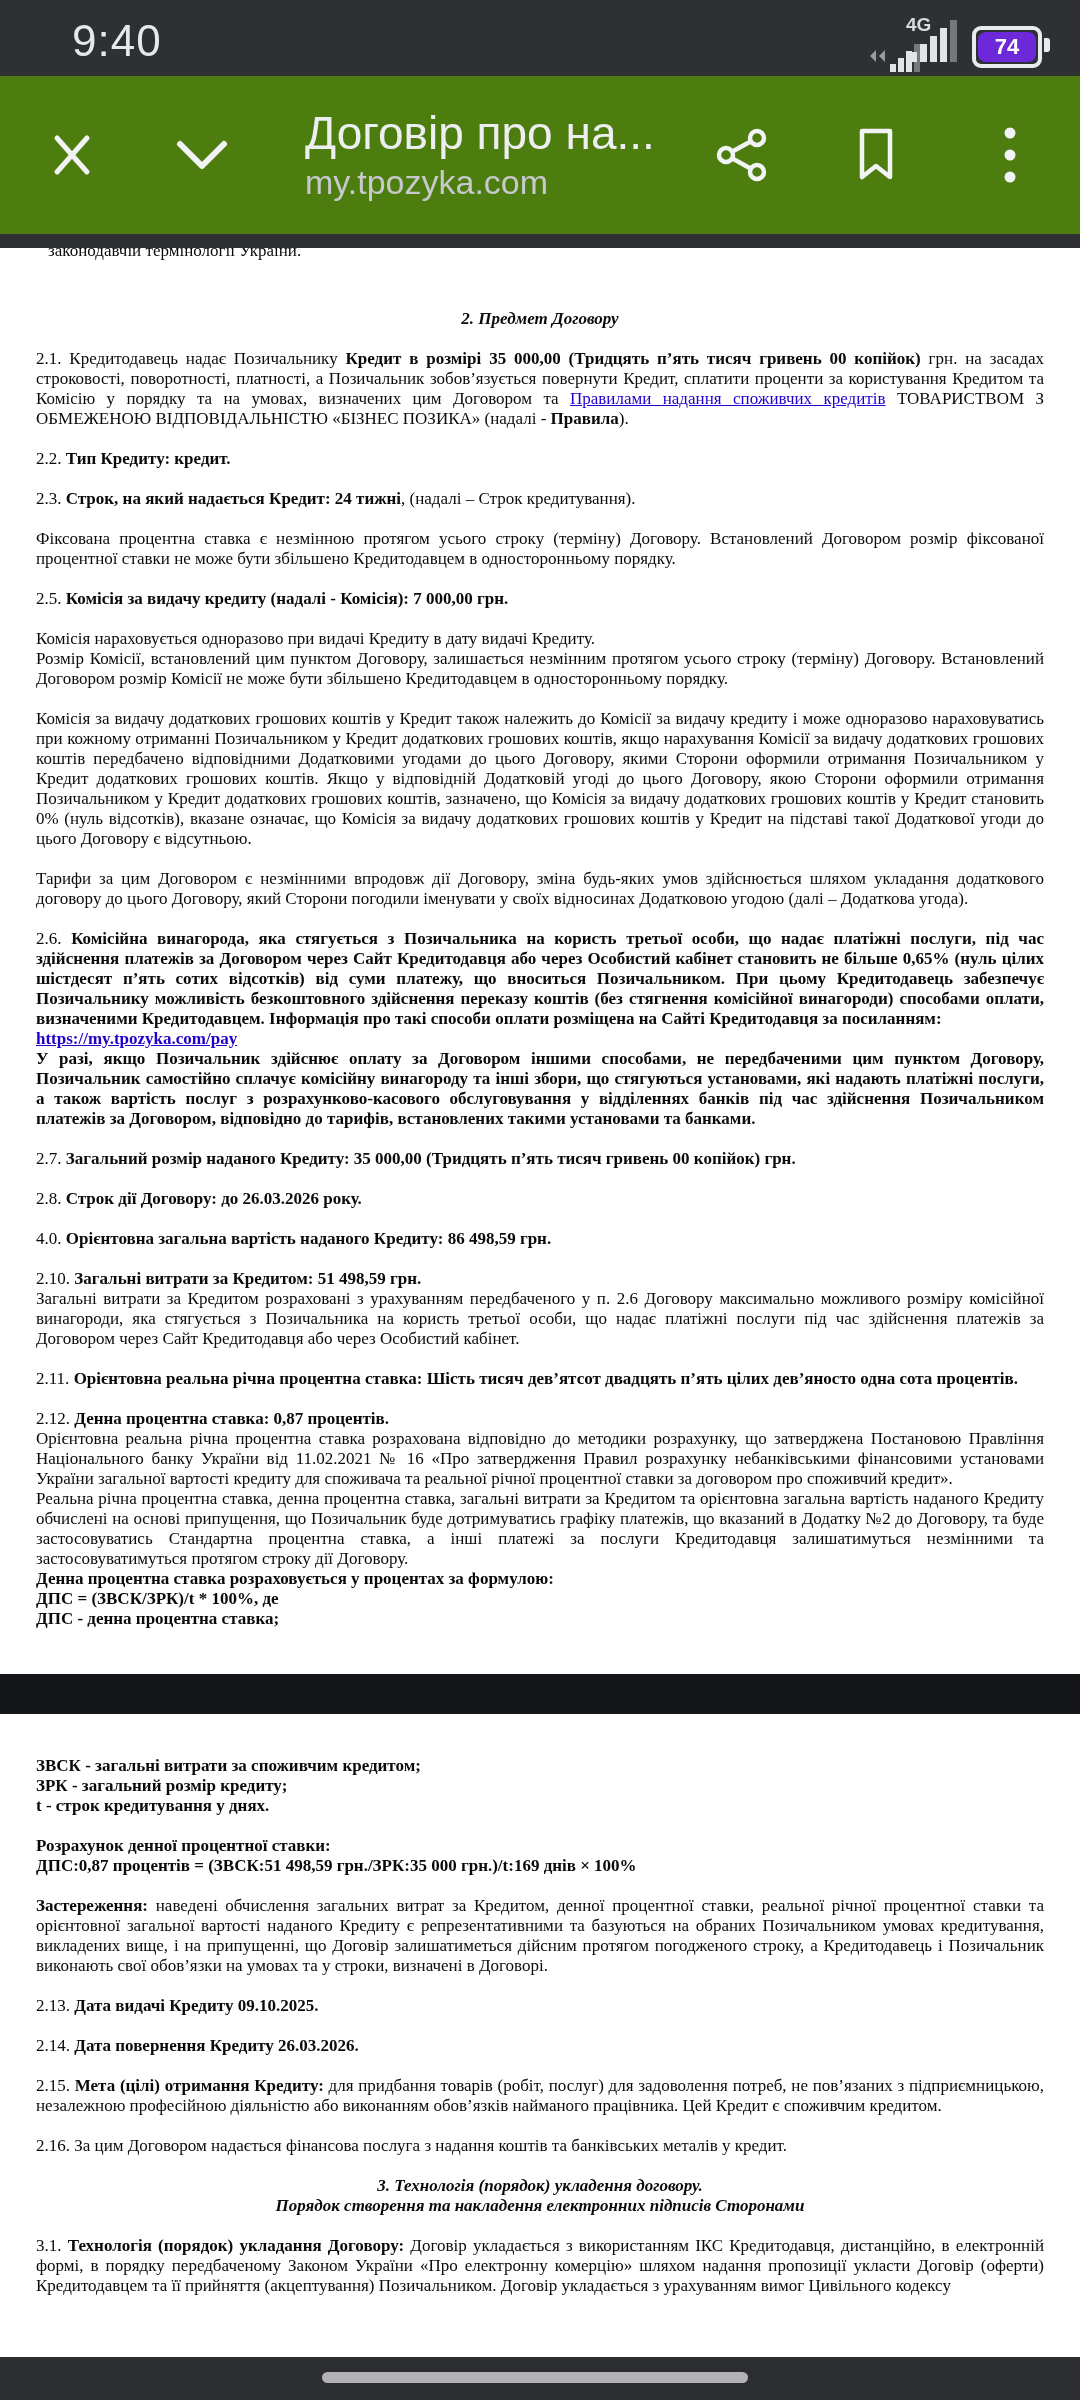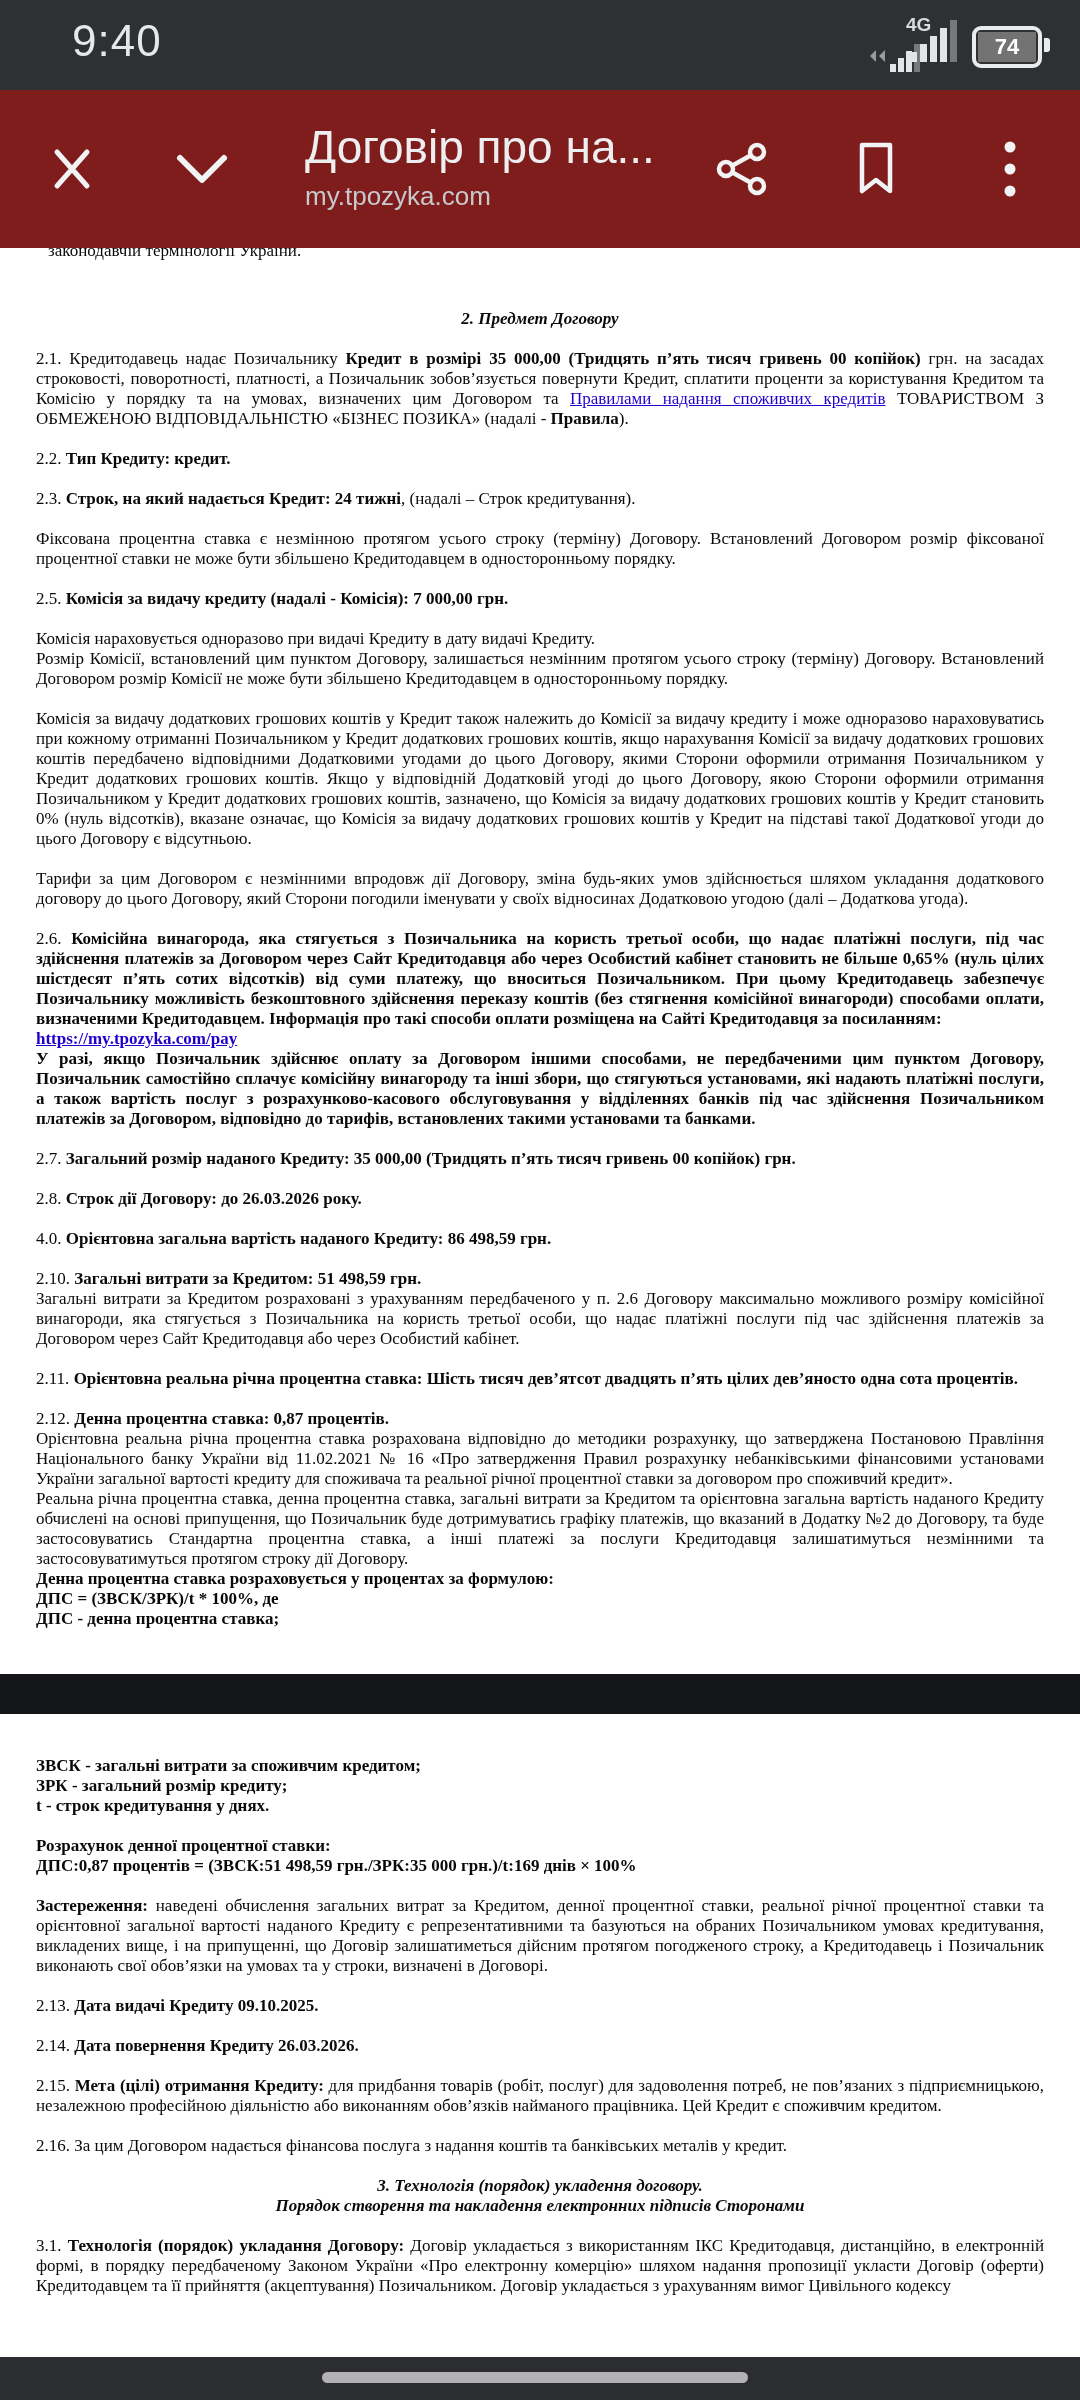--- a/index.html
+++ b/index.html
@@ -7,30 +7,30 @@
     position:relative; width:1080px; height:2400px; overflow:hidden;
     background:#2e3033; font-family:"Liberation Sans", sans-serif;
   }
   
   .statusbar { position:absolute; top:0; left:0; width:1080px; height:90px; background:#2e3033;padding-left:12px; }
   .time { position:absolute; left:72px; top:16px; font-size:44px; color:#e6e8ea; letter-spacing:1px; }
   .net-group { position:absolute; left:898px; top:14px; width:60px; height:62px; }
   .net-label { position:absolute; left:8px; top:0; font-size:19px; font-weight:bold; color:#d9dbdd; }
   .batt { position:absolute; left:972px; top:26px; width:62px; height:34px;
     border:4px solid #e9ebed; border-radius:9px; display:flex; align-items:center; justify-content:center; }
-  .batt-fill { position:absolute; inset:2px; background:#737373; border-radius:0;
+  .batt-fill { position:absolute; inset:2px; background:#6d28d9; border-radius:8px;
     display:flex; align-items:center; justify-content:center; }
   .batt-pct { font-size:22px; font-weight:bold; color:#fdfdfd; }
   .batt-nub { position:absolute; left:1044px; top:38px; width:6px; height:14px; background:#e9ebed; border-radius:0 3px 3px 0; }
   
-  .header { position:absolute; top:90px; left:0; width:1080px; height:158px; background:#7f1d1d; }
+  .header { position:absolute; top:76px; left:0; width:1080px; height:158px; background:#4d7c0f; }
   .hicon { position:absolute; top:0; height:158px; display:flex; align-items:center; justify-content:center; }
   .titleblock { position:absolute; left:305px; top:0; height:158px; display:flex; flex-direction:column; justify-content:center; }
   .htitle { font-size:46px; color:#eceef0; line-height:54px; white-space:nowrap; }
-  .hurl { font-size:26px; color:#c7c9cc; line-height:44px; }
+  .hurl { font-size:34px; color:#c7c9cc; line-height:44px; }
   
   .doc {
     position:absolute; top:248px; left:0; width:1080px; bottom:31px; background:#ffffff;
     padding:0 36px; box-sizing:border-box; overflow:hidden;
     font-family:"Liberation Serif", serif; font-size:17px; line-height:20px; color:#0a0a0a;
   }
   .blk { margin:0 0 20px 0; }
   .blk.tight { margin-bottom:0; }
   .heading { text-align:center; font-weight:bold;font-style:italic; }
   .para { text-align:justify; }

